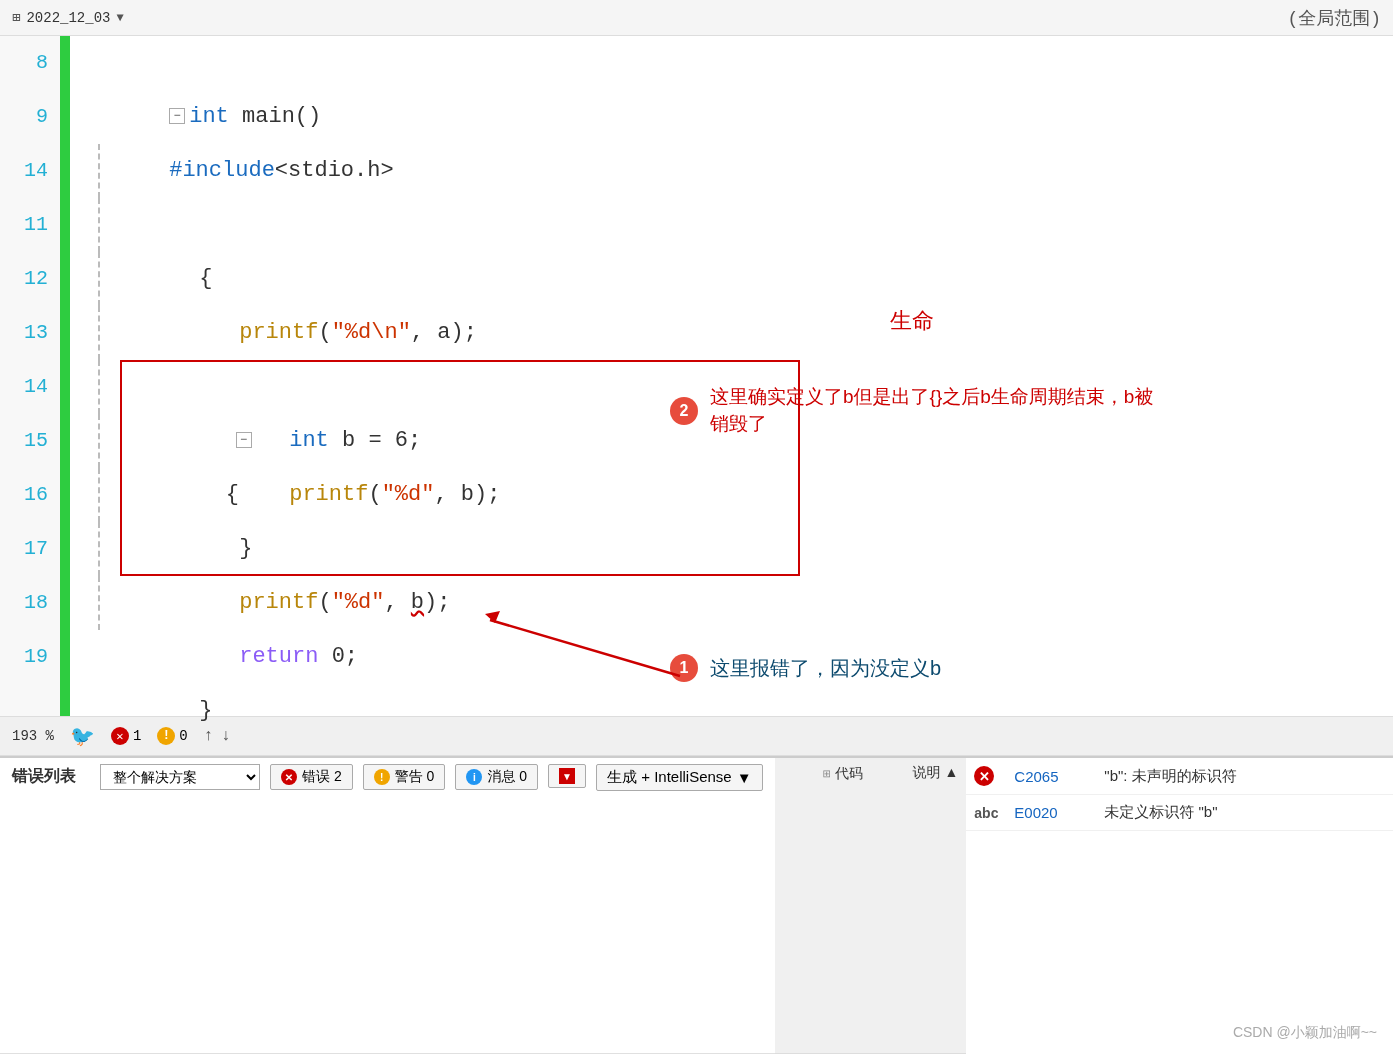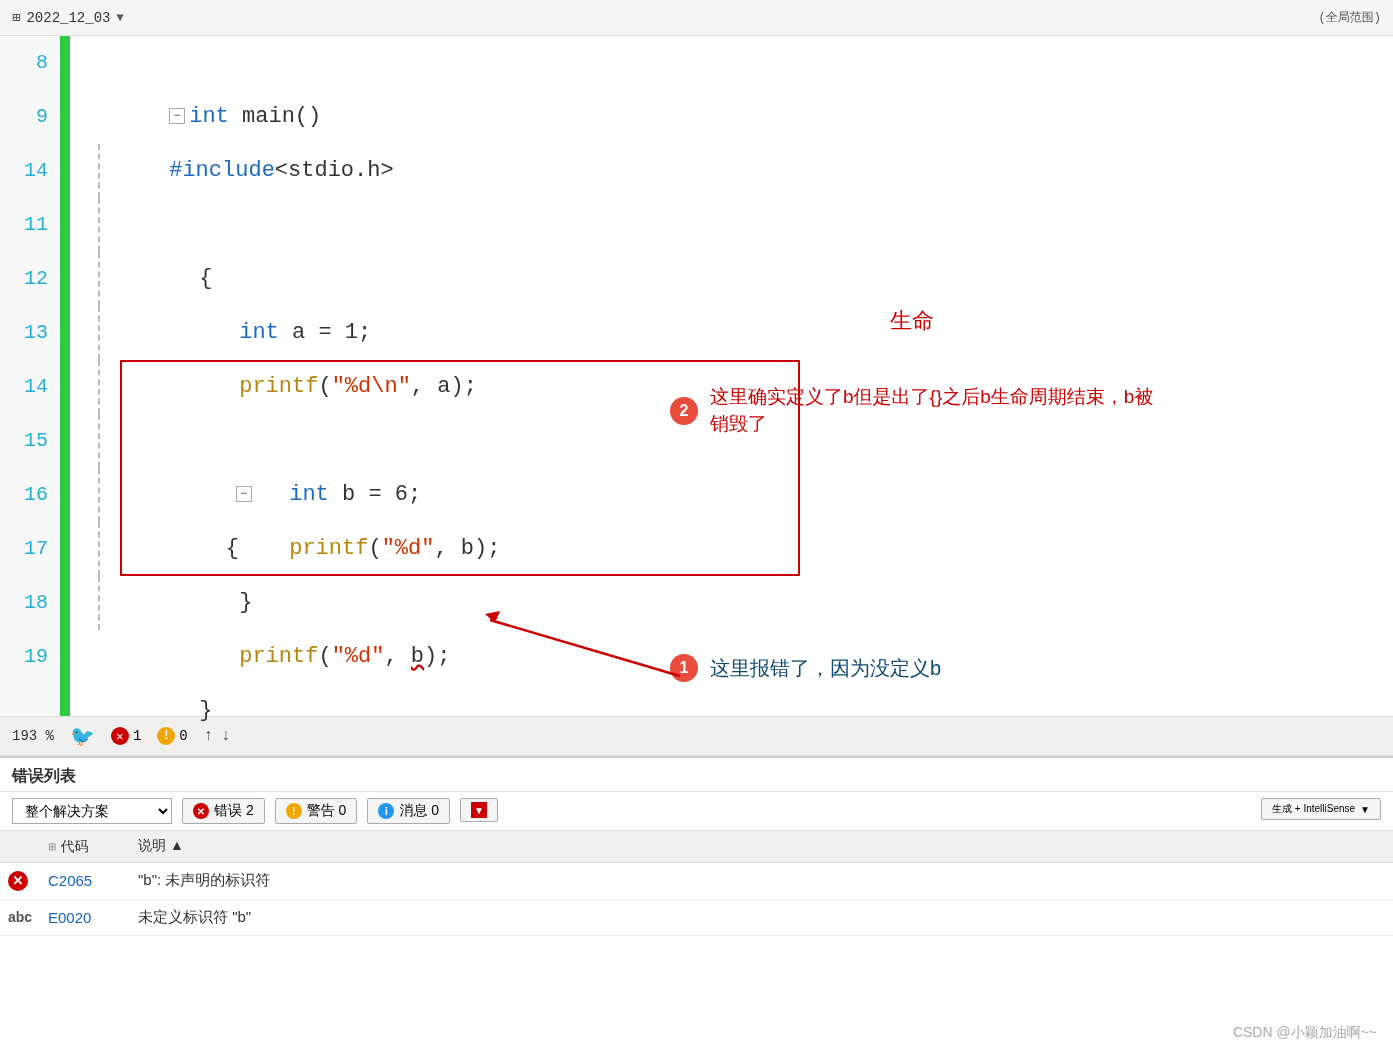--- a/index.html
+++ b/index.html
@@ -25,21 +25,21 @@
     .header-left {
       display: flex;
       align-items: center;
       gap: 6px;
     }
     .header-title {
       font-size: 14px;
       color: #333;
     }
     .header-right {
-      font-size: 12px;
+      font-size: 18px;
       color: #555;
     }
 
     
     .editor-area {
       display: flex;
       background: #ffffff;
       height: 680px;
       position: relative;
     }
@@ -179,21 +179,21 @@
       cursor: pointer;
       color: #555;
     }
 
     
     .error-panel {
       background: #ffffff;
       border-top: 2px solid #ccc;
       height: 298px;
       display: flex;
-      flex-direction: column;
+      flex-direction: row;
     }
     .error-panel-title {
       font-size: 16px;
       font-family: 'Microsoft YaHei', Arial, sans-serif;
       color: #333;
       padding: 8px 12px 4px;
       font-weight: bold;
       border-bottom: 1px solid #e0e0e0;
     }
     .error-panel-toolbar {
@@ -256,21 +256,21 @@
       align-items: center;
       justify-content: center;
       font-size: 10px;
       font-weight: bold;
     }
     .build-btn {
       display: flex;
       align-items: center;
       gap: 5px;
       padding: 3px 10px;
-      font-size: 10px;
+      font-size: 15px;
       border: 1px solid #aaa;
       background: #f5f5f5;
       cursor: pointer;
       border-radius: 2px;
       margin-left: auto;
     }
 
     
     .error-table {
       flex: 1;
@@ -375,24 +375,20 @@
 
     <div class="code-line">
       <span style="color:#1a6bbf;">#include</span><span style="color:#333;">&lt;stdio.h&gt;</span>
     </div>
 
     <div class="code-line line-with-dashed" style="padding-left:30px;">
       <div class="inner-dashed"></div>
       <span style="color:#333;">{</span>
     </div>
 
-    <div class="code-line line-with-dashed" style="padding-left:30px;">
-      <div class="inner-dashed"></div>
-      <span style="padding-left:40px;"><span style="color:#1a6bbf;">int</span><span style="color:#333;"> a = 1;</span></span>
-    </div>
 
     <div class="code-line line-with-dashed" style="padding-left:30px;">
       <div class="inner-dashed"></div>
       <span style="padding-left:40px;"><span style="color:#b8860b;">printf</span><span style="color:#333;">(</span><span style="color:#cc3300;">"%d\n"</span><span style="color:#333;">, a);</span></span>
     </div>
 
     <div class="code-line line-with-dashed" style="padding-left:30px;">
       <div class="inner-dashed"></div>
       <span style="padding-left:10px;">
         <span class="collapse-box" style="margin-left:10px;">−</span>
@@ -413,20 +409,24 @@
     <div class="code-line line-with-dashed" style="padding-left:30px;">
       <div class="inner-dashed"></div>
       <span style="padding-left:40px;"><span style="color:#333;">}</span></span>
     </div>
 
     <div class="code-line line-with-dashed" style="padding-left:30px;">
       <div class="inner-dashed"></div>
       <span style="padding-left:40px;"><span style="color:#b8860b;">printf</span><span style="color:#333;">(</span><span style="color:#cc3300;">"%d"</span><span style="color:#333;">, </span><span class="squiggle" style="color:#333;">b</span><span style="color:#333;">);</span></span>
     </div>
 
+    <div class="code-line line-with-dashed" style="padding-left:30px;">
+      <div class="inner-dashed"></div>
+      <span style="padding-left:40px;"><span style="color:#8b5cf6;">return</span><span style="color:#333;"> 0;</span></span>
+    </div>
 
     <div class="code-line line-with-dashed" style="padding-left:30px;">
       <div class="inner-dashed"></div>
       <span style="color:#333;">}</span>
     </div>
 
     <div style="
       position:absolute;
       top: 324px;
       left: 50px;

